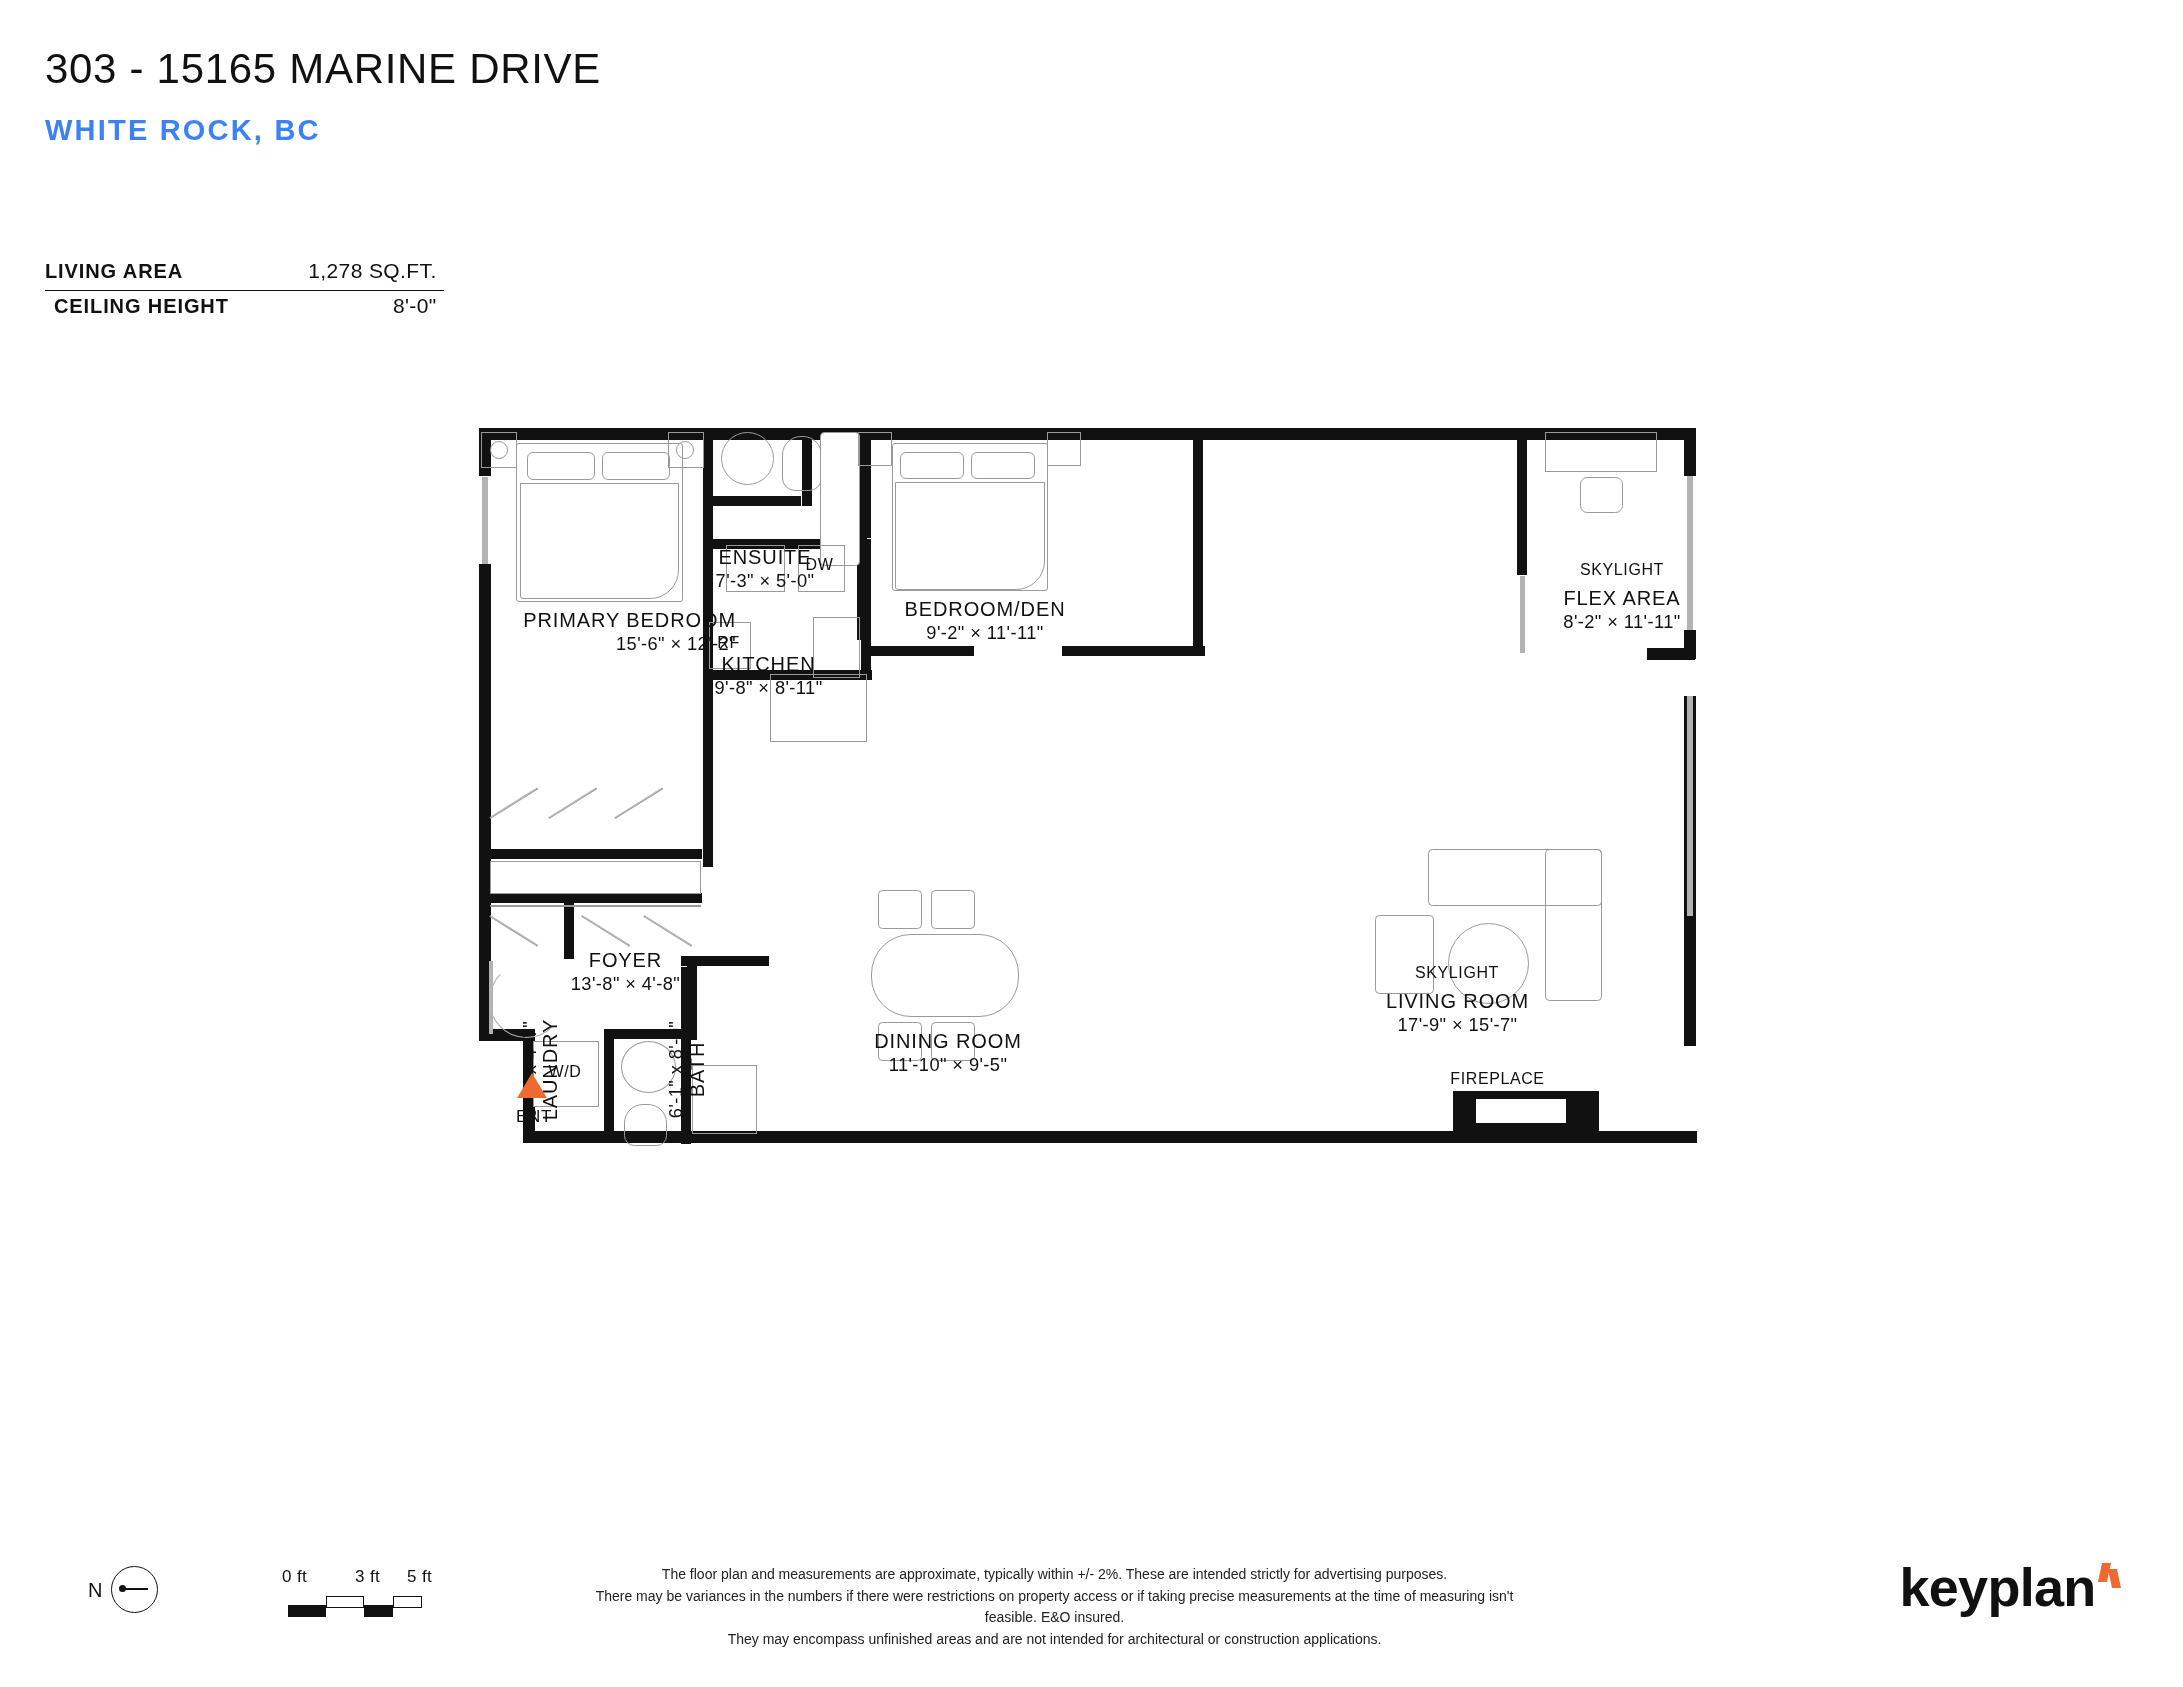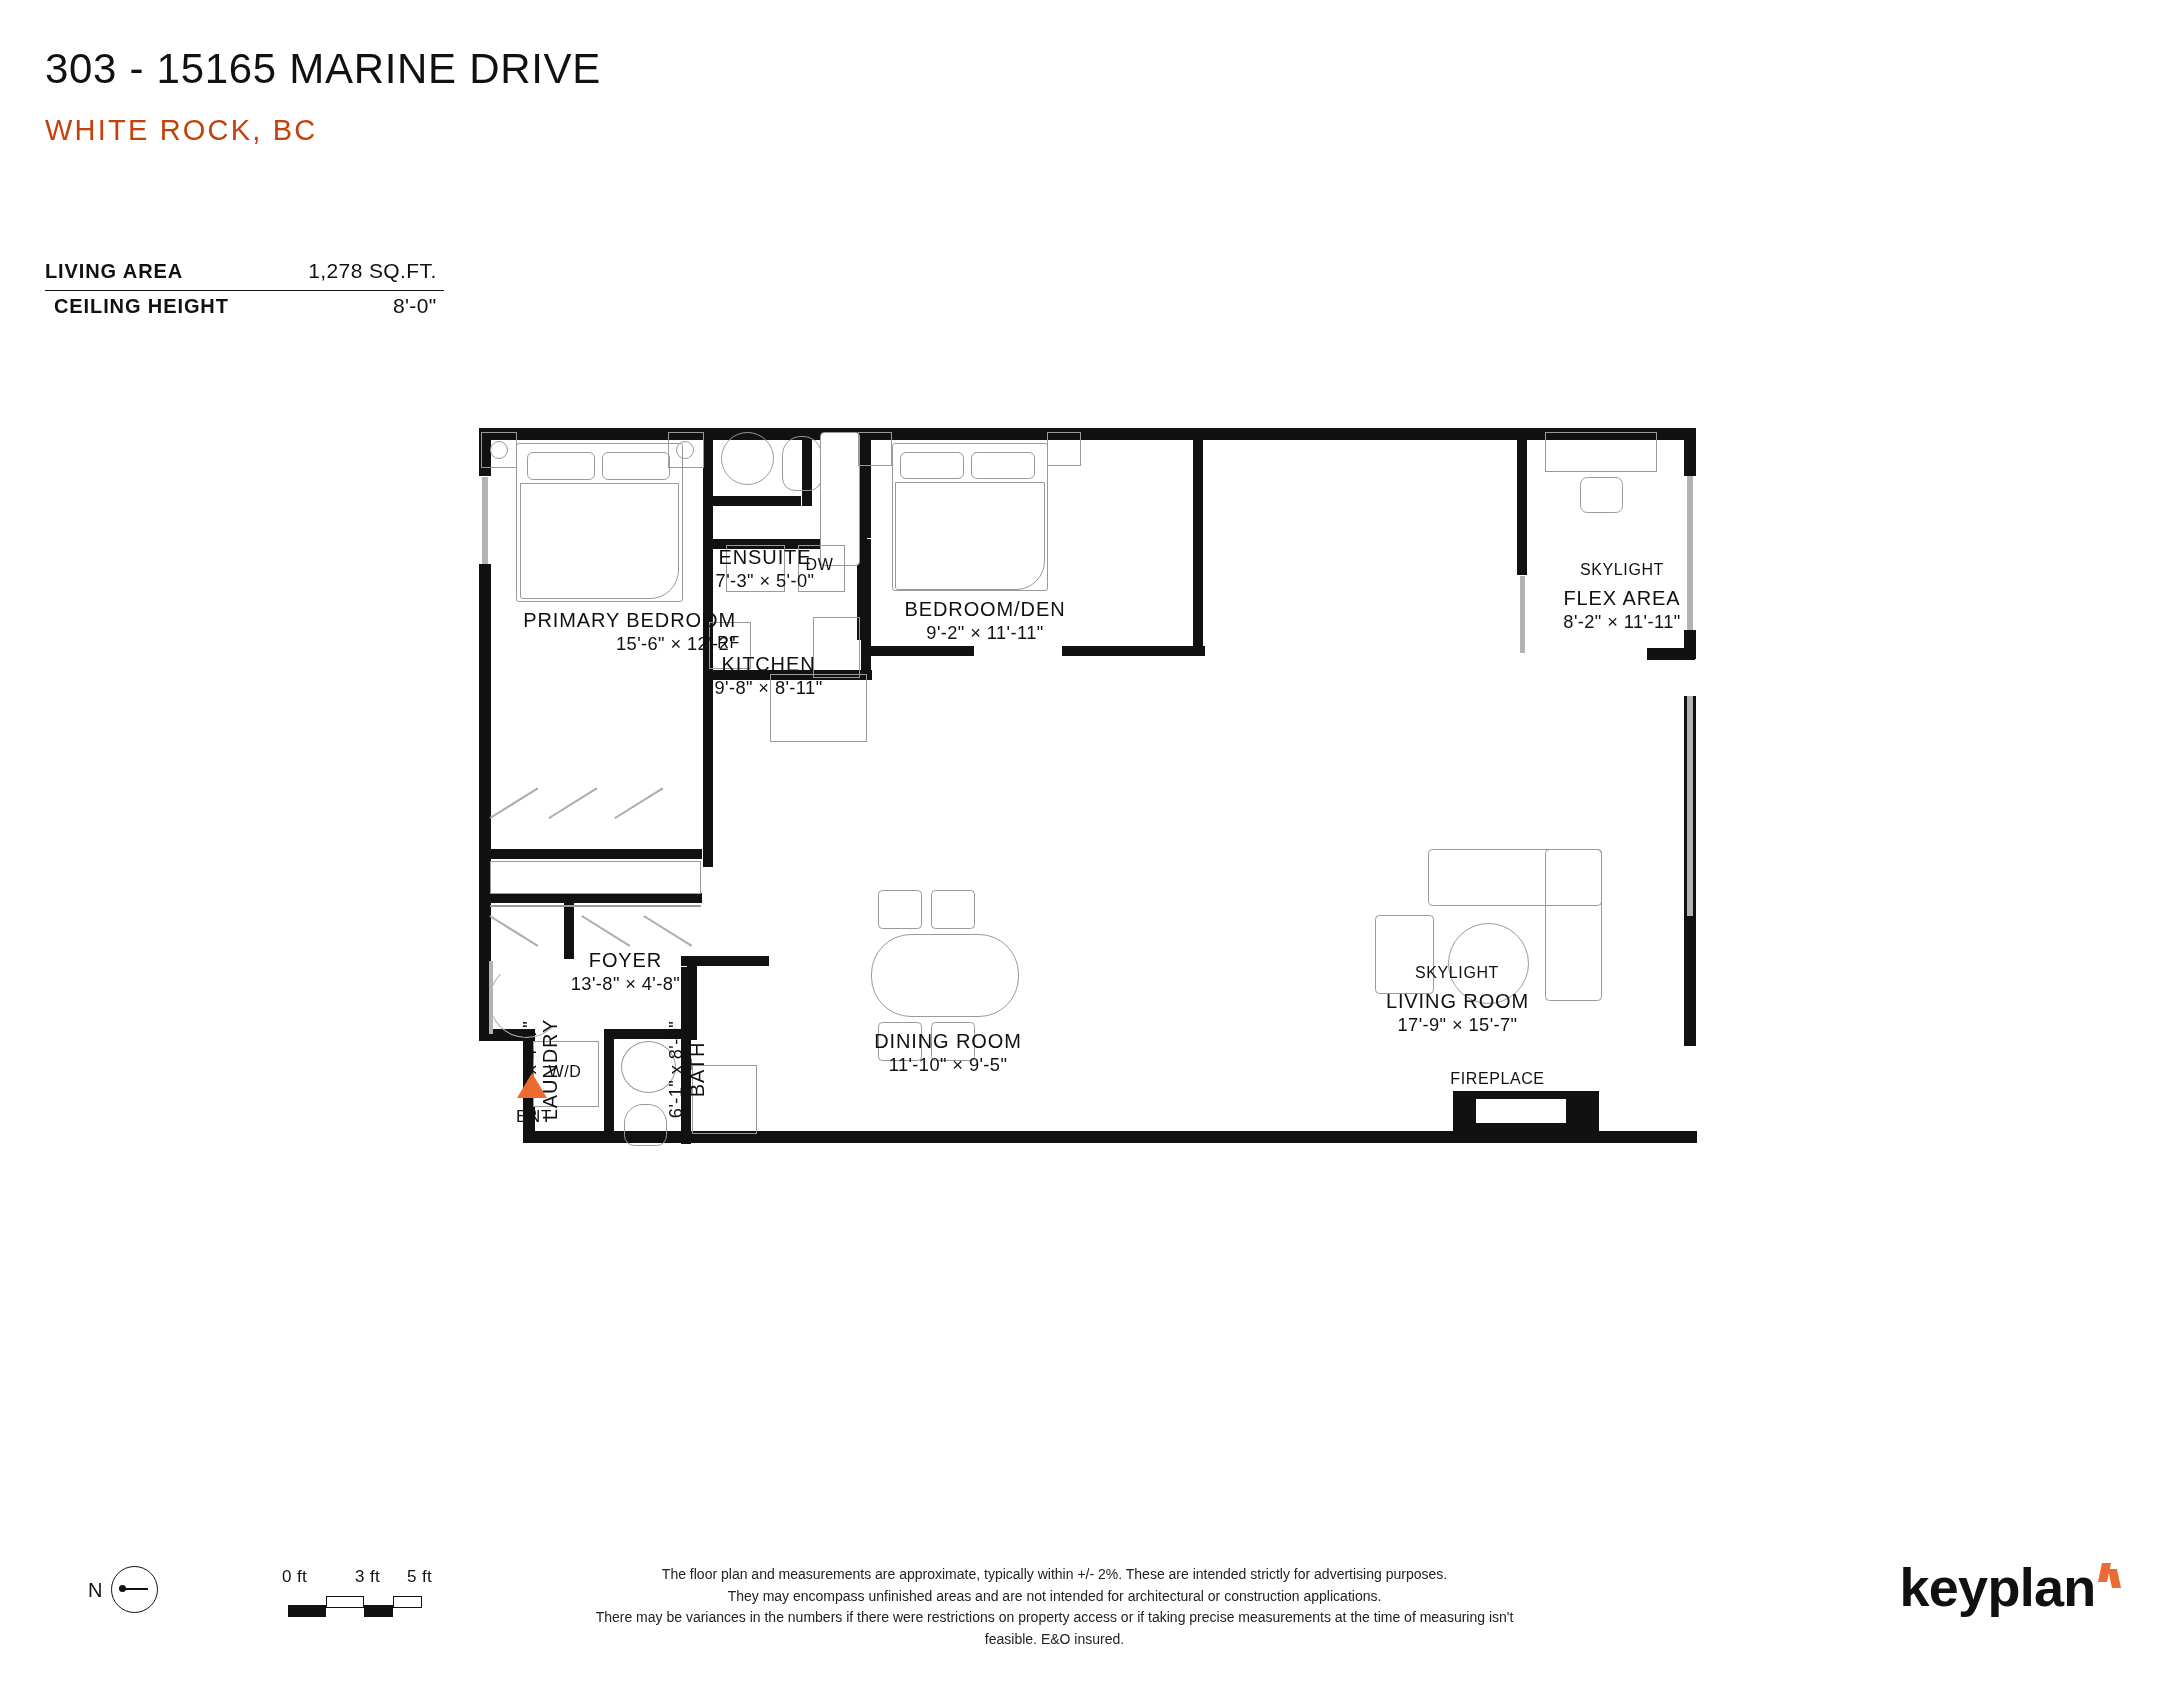--- a/index.html
+++ b/index.html
@@ -1,21 +1,21 @@
 <!DOCTYPE html>
 <html style="font-size:11.7px"><head>
 <meta charset="utf-8">
 <style>
   html,body{margin:0;padding:0;background:#ffffff;}
   body{width:2183px;height:1687px;position:relative;font-family:"Liberation Sans",sans-serif;color:#111;overflow:hidden;}
   .page{position:absolute;inset:0;}
 
   
   .title{position:absolute;left:45px;top:45px;font-size:42px;letter-spacing:0.7px;font-weight:400;color:#111;white-space:nowrap;text-align:right;}
-  .subtitle{position:absolute;left:45px;top:114px;font-size:29px;letter-spacing:2.2px;font-weight:400;color:#c2410c;white-space:nowrap;}
+  .subtitle{position:absolute;left:45px;top:114px;font-size:29px;letter-spacing:2.2px;font-weight:700;color:#3b82f6;white-space:nowrap;}
 
   .info{position:absolute;left:45px;top:256px;width:399px;}
   .info-row{display:flex;justify-content:space-between;align-items:baseline;padding:2.9px 0 7.3px 0;}
   .info-row.bordered{border-bottom:1.5px solid #111;}
   .info-label{font-size:20px;font-weight:700;letter-spacing:0.9px;}
   .info-label.light{font-weight:700;margin-left:9px;}
   .info-val{font-size:21px;font-weight:400;letter-spacing:0.4px;padding-right:7.3px;}
 
   
   .plan{position:absolute;left:439px;top:410px;width:1318px;height:828px;}
@@ -287,22 +287,22 @@
     <div class="t" style="left:73px;top:0px;">3 ft</div>
     <div class="t" style="left:125px;top:0px;">5 ft</div>
     <div class="bar" style="left:5.9px;top:38px;width:38px;"></div>
     <div class="bar light" style="left:44px;top:29px;width:38px;"></div>
     <div class="bar" style="left:82px;top:38px;width:29px;"></div>
     <div class="bar light" style="left:111px;top:29px;width:29px;"></div>
   </div>
 
   <div class="disclaimer">
     <div>The floor plan and measurements are approximate, typically within +/- 2%. These are intended strictly for advertising purposes.</div>
+    <div>There may be variances in the numbers if there were restrictions on property access or if taking precise measurements at the time of measuring isn't feasible. E&amp;O insured.</div>
     <div>They may encompass unfinished areas and are not intended for architectural or construction applications.</div>
-    <div>There may be variances in the numbers if there were restrictions on property access or if taking precise measurements at the time of measuring isn't feasible. E&amp;O insured.</div>
   </div>
 
   <div class="brand">
     <div class="word">keyplan</div>
     <div class="mark">
         <i class="a"></i>
         <i class="b"></i>
       </div>
   </div>
 

